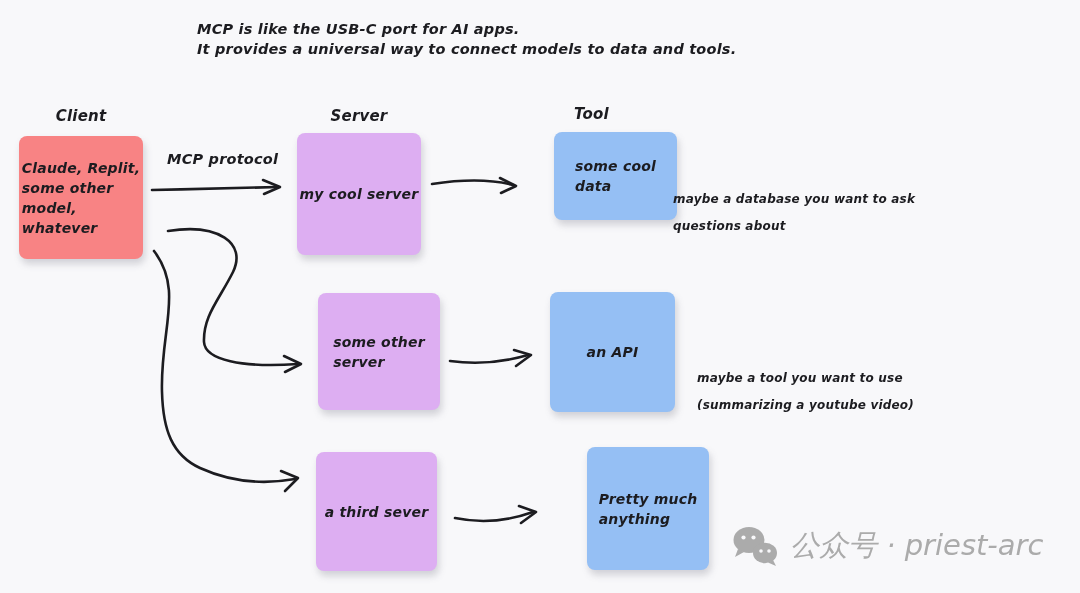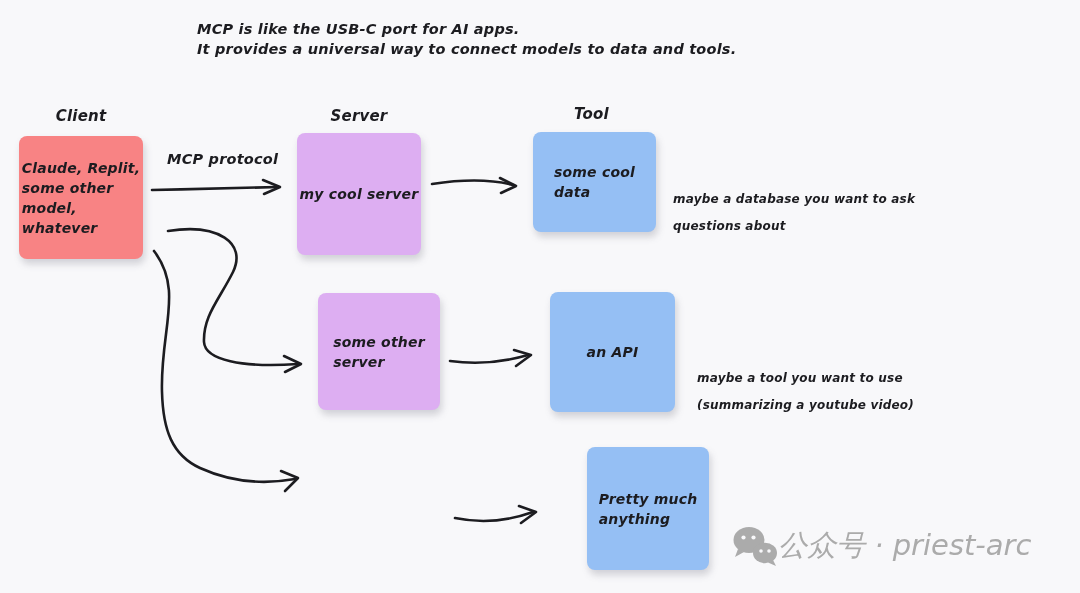--- a/index.html
+++ b/index.html
@@ -38,21 +38,21 @@
     text-align: left;
     font-size: 14px; line-height: 20px;
     white-space: pre-line;
     box-shadow: 2px 5px 7px rgba(110,110,125,0.28);
     border-radius: 8px;
   }
   .box-client { left: 19px;  top: 136px; width: 124px; height: 123px; background: var(--client, #f88384); }
   .box-server { background: var(--server, #ddaef2); }
   .box-tool   { background: var(--tool, #95bff4); }
   .box-server-1 { left: 297px; top: 133px; width: 124px; height: 122px; }
-  .box-tool-1   { left: 533px; top: 132px; width: 123px; height: 100px; }
+  .box-tool-1   { left: 554px; top: 132px; width: 123px; height: 88px; }
   .box-server-2 { left: 318px; top: 293px; width: 122px; height: 117px; }
   .box-tool-2   { left: 550px; top: 292px; width: 125px; height: 120px; }
   .box-server-3 { left: 316px; top: 452px; width: 121px; height: 119px; }
   .box-tool-3   { left: 559px; top: 447px; width: 122px; height: 123px; margin-left: 28px; }
   .note {
     font-size: 12px; line-height: 27px;
     white-space: pre-line;
   }
   .note-1 { left: 673px; top: 186px; }
   .note-2 { left: 697px; top: 329px; margin-top: 36px; }
@@ -65,21 +65,21 @@
   }
   svg.arrows path {
     stroke: var(--ink, #1c1c20);
     stroke-width: 2.6;
     fill: none;
     stroke-linecap: round;
     stroke-linejoin: round;
   }
   .watermark {
     left: 732px; top: 525px;
-    display: flex; align-items: center; gap: 0;
+    display: flex; align-items: center; gap: 12px;
     color: var(--watermark, #ababab);
   }
   .watermark-text {
     font-size: 29px;
     font-family: "DejaVu Sans", "Liberation Sans", sans-serif;
     white-space: nowrap;
   }
   .wechat-icon { width: 46px; height: 42px; display: block; }
 </style>
 </head>
@@ -139,20 +139,21 @@
 data</div>
   <div class="abs hand note note-1">maybe a database you want to ask
 questions about</div>
 
   <div class="abs hand box box-server box-server-2">some other
 server</div>
   <div class="abs hand box box-tool box-tool-2">an API</div>
   <div class="abs hand note note-2">maybe a tool you want to use
 (summarizing a youtube video)</div>
 
+  <div class="abs hand box box-server box-server-3">a third sever</div>
   <div class="abs hand box box-tool box-tool-3">Pretty much
 anything</div>
 
   <div class="abs watermark">
     <svg class="wechat-icon" viewBox="0 0 46 42" aria-hidden="true">
       <g fill="#ababab">
         <ellipse cx="17" cy="15" rx="15.5" ry="13"></ellipse>
         <path d="M6,24 L3,32 L12,27 Z"></path>
         <ellipse cx="33" cy="28" rx="12" ry="10.2"></ellipse>
         <path d="M41,35 L44,41 L36,37.5 Z"></path>

